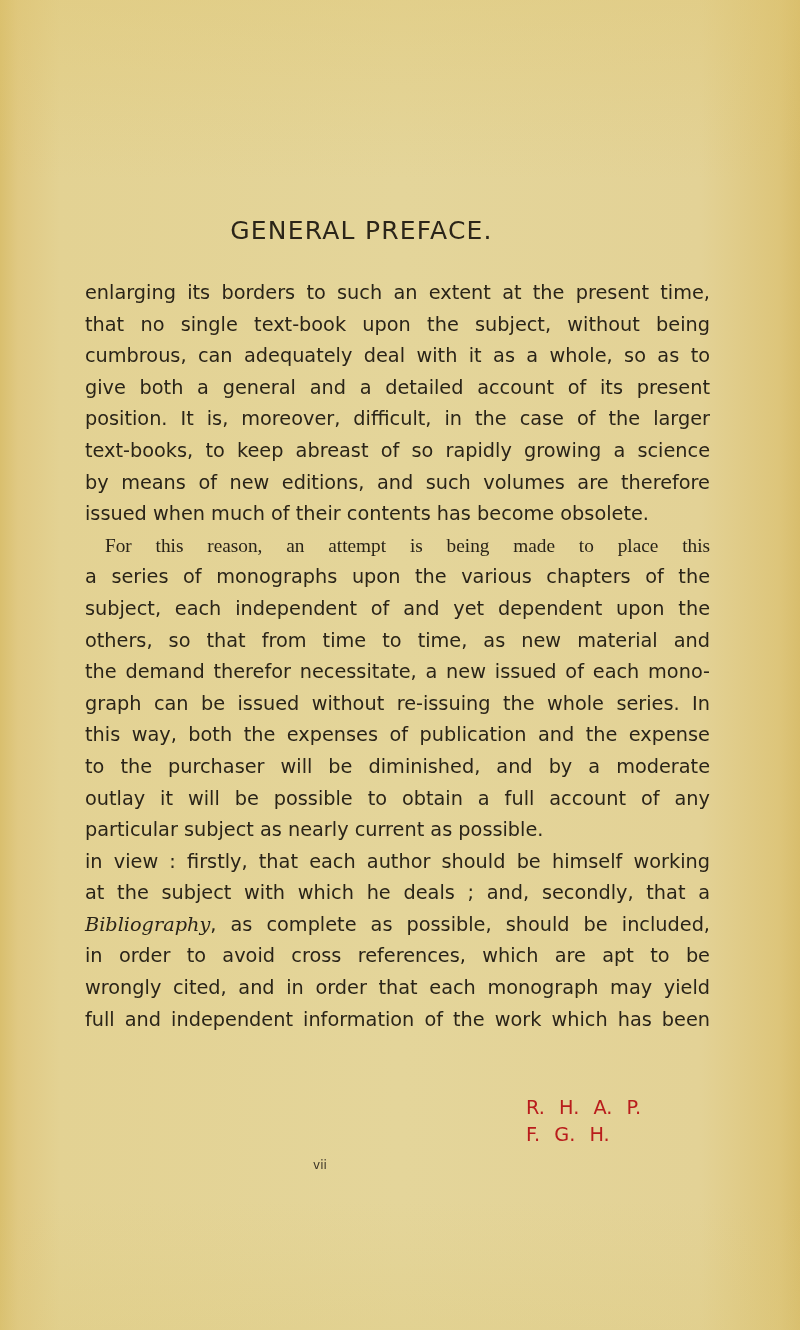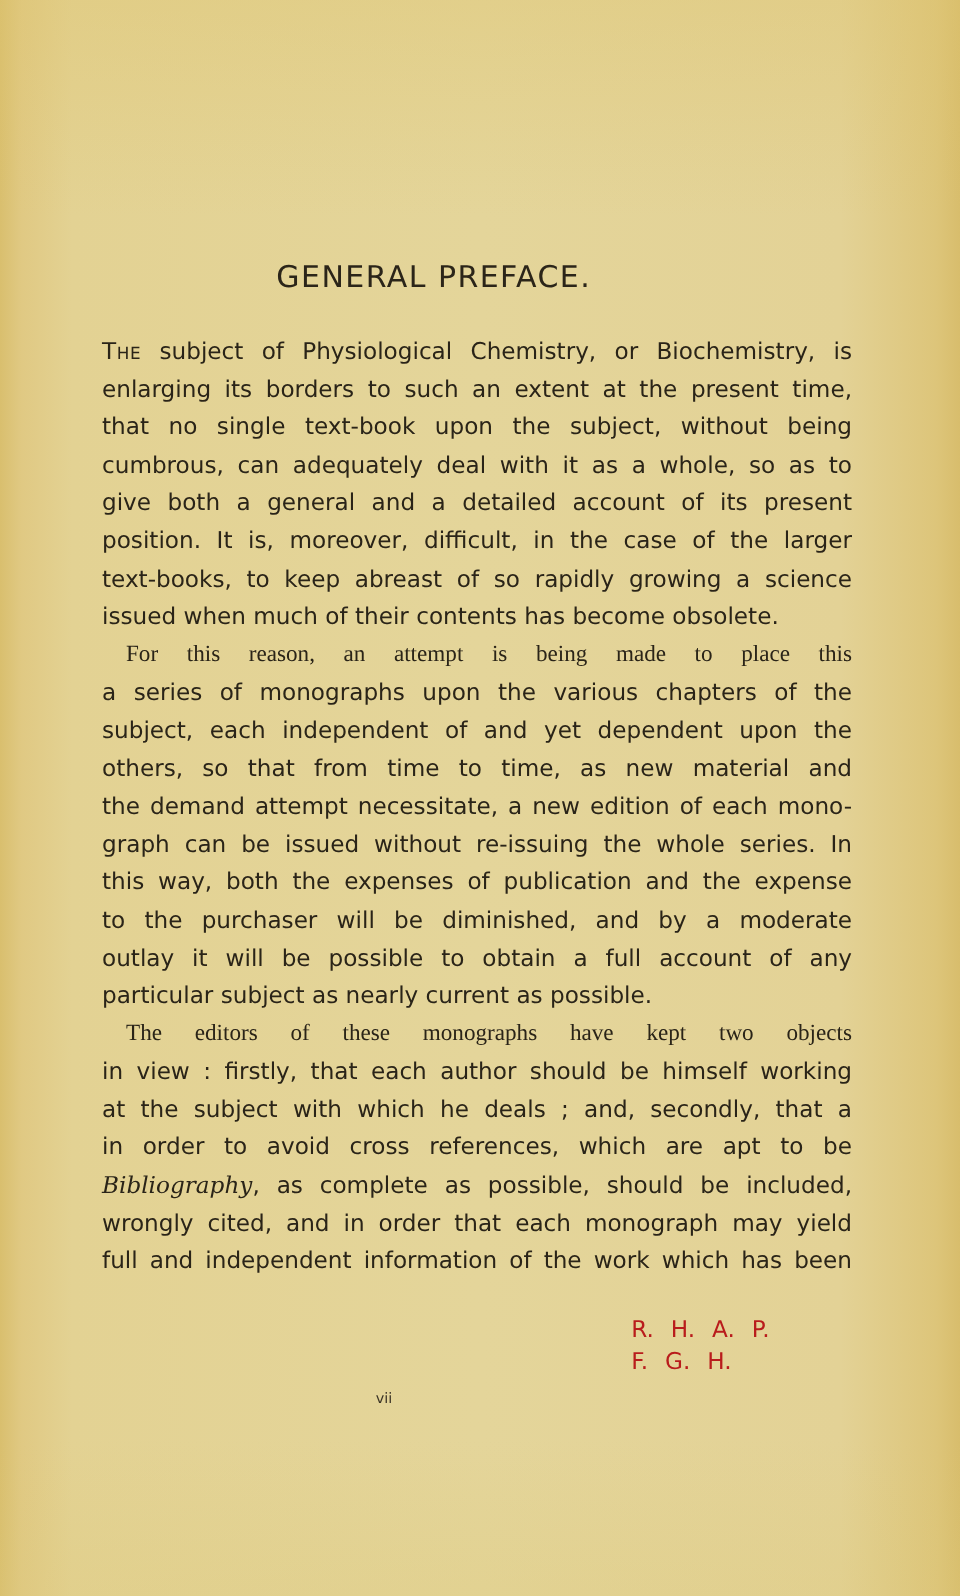--- a/index.html
+++ b/index.html
@@ -91,49 +91,48 @@
 </head>
 <body>
 
 <div class="page-shade"></div>
 
 <h1 class="title" style="margin:0;font-weight:normal;">GENERAL PREFACE.</h1>
 
 <div class="body-text">
 
   <div>
-    <span class="line"><span class="smallcaps">The</span><span> subject of Physiological Chemistry, or Biochemistry, is</span></span>
     <span class="line">enlarging its borders to such an extent at the present time,</span>
     <span class="line">that no single text-book upon the subject, without being</span>
     <span class="line">cumbrous, can adequately deal with it as a whole, so as to</span>
     <span class="line">give both a general and a detailed account of its present</span>
     <span class="line">position. It is, moreover, difficult, in the case of the larger</span>
     <span class="line">text-books, to keep abreast of so rapidly growing a science</span>
+    <span class="line">by means of new editions, and such volumes are therefore</span>
     <span class="line last">issued when much of their contents has become obsolete.</span>
   </div>
 
   <div>
     <span class="line indent">For this reason, an attempt is being made to place this</span>
     <span class="line">a series of monographs upon the various chapters of the</span>
     <span class="line">subject, each independent of and yet dependent upon the</span>
     <span class="line">others, so that from time to time, as new material and</span>
-    <span class="line">the demand attempt necessitate, a new edition of each mono-</span>
+    <span class="line">the demand therefor necessitate, a new issued of each mono-</span>
     <span class="line">graph can be issued without re-issuing the whole series. In</span>
     <span class="line">this way, both the expenses of publication and the expense</span>
     <span class="line">to the purchaser will be diminished, and by a moderate</span>
     <span class="line">outlay it will be possible to obtain a full account of any</span>
     <span class="line last">particular subject as nearly current as possible.</span>
   </div>
 
   <div>
-    <span class="line indent">The editors of these monographs have kept two objects</span>
     <span class="line">in view : firstly, that each author should be himself working</span>
     <span class="line">at the subject with which he deals ; and, secondly, that a</span>
+    <span class="line"><span class="italic">Bibliography</span><span>, as complete as possible, should be included,</span></span>
     <span class="line">in order to avoid cross references, which are apt to be</span>
-    <span class="line"><span class="italic">Bibliography</span><span>, as complete as possible, should be included,</span></span>
     <span class="line">wrongly cited, and in order that each monograph may yield</span>
     <span class="line">full and independent information of the work which has been</span>
   </div>
 </div>
 
 <div class="signature">
   <div>R. H. A. P.</div>
   <div>F. G. H.</div>
 </div>
 

